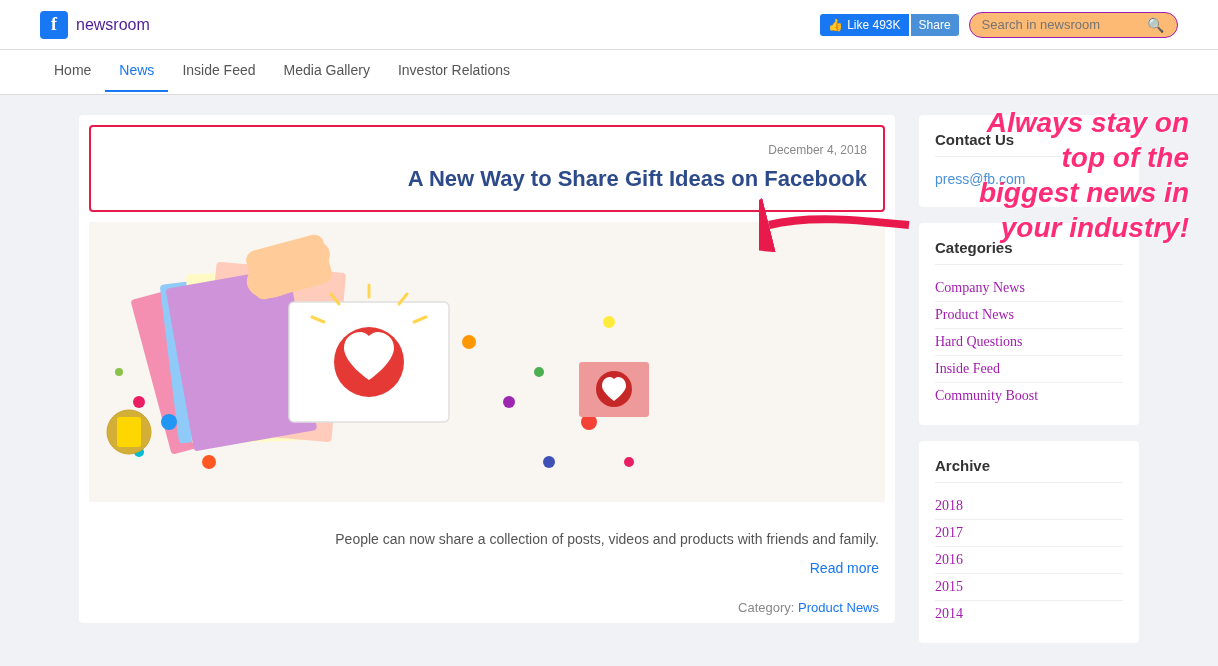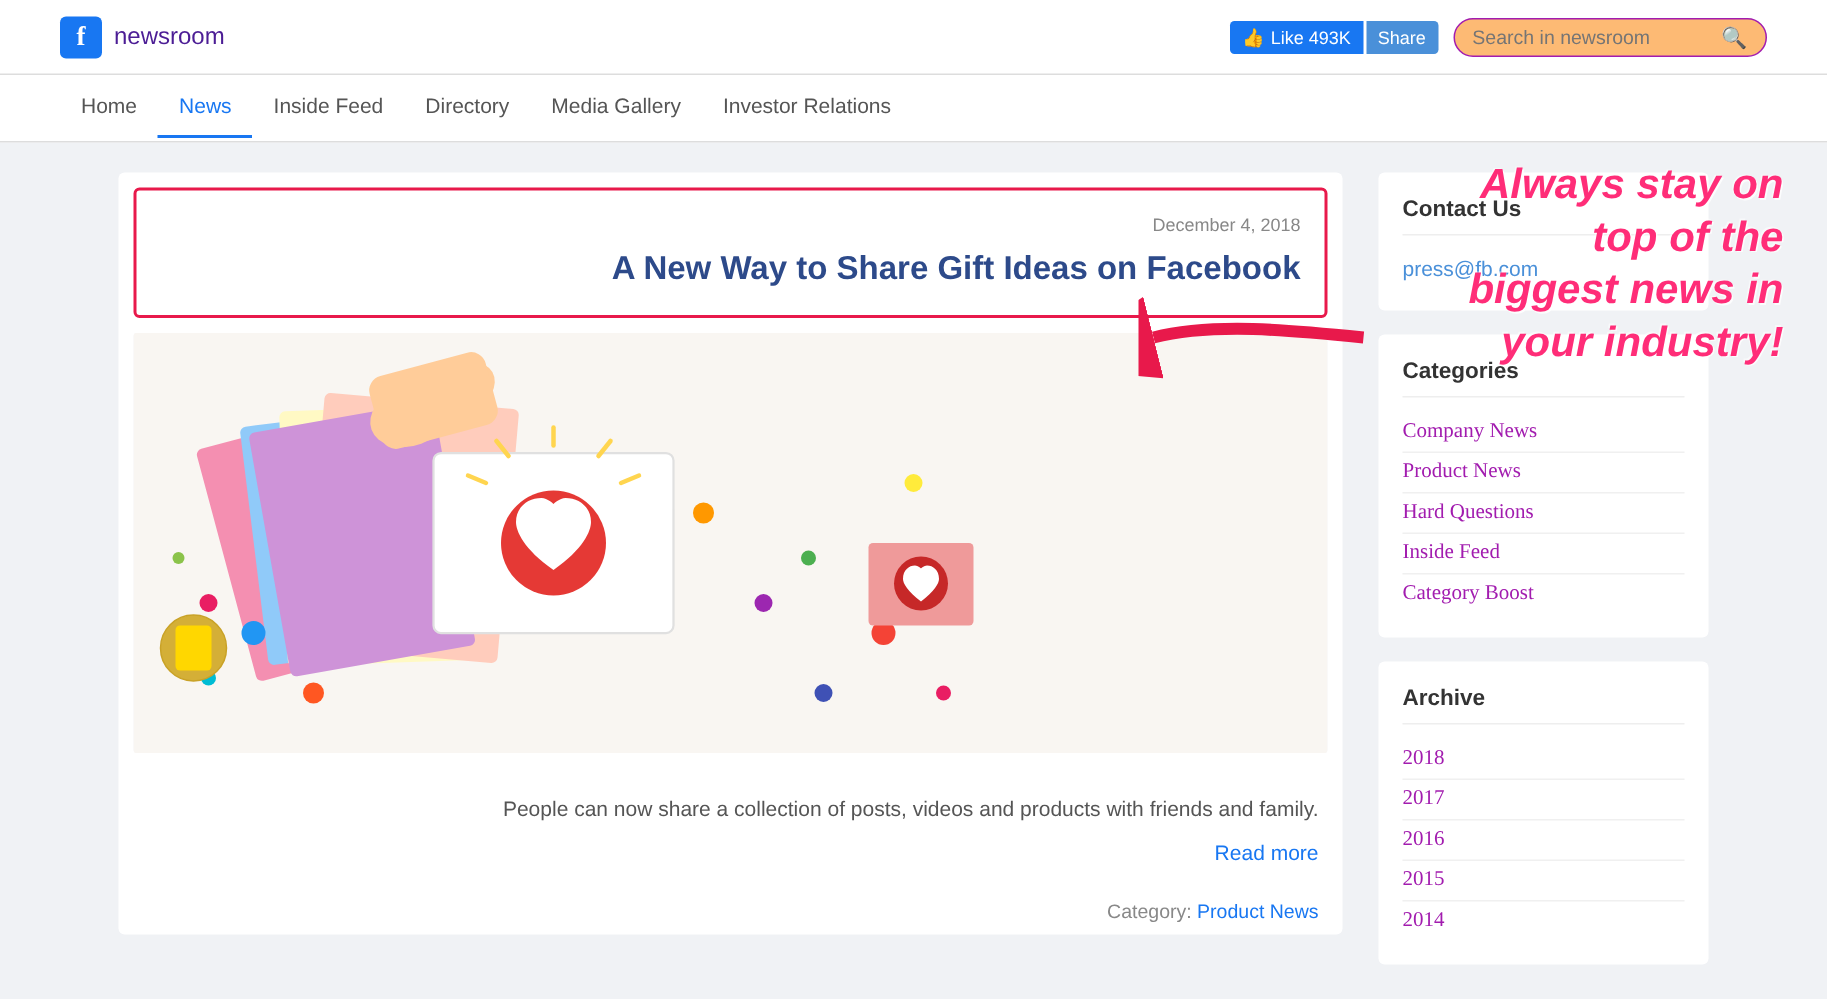--- a/index.html
+++ b/index.html
@@ -70,21 +70,20 @@
       <input type="text" placeholder="Search in newsroom" style="">
       <span class="search-icon">🔍</span>
     </div>
   </div>
 </header>
 
 <nav class="nav">
   <a href="#" class="nav-item">Home</a>
   <a href="#" class="nav-item active">News</a>
   <a href="#" class="nav-item">Inside Feed</a>
-  <a href="#" class="nav-item">Directory</a>
   <a href="#" class="nav-item">Media Gallery</a>
   <a href="#" class="nav-item">Investor Relations</a>
 </nav>
 
 <div class="main">
 
   <div class="article-area">
     <div class="article-card">
 
       <div class="article-header-box">
@@ -161,21 +160,21 @@
       <div class="sidebar-title">Contact Us</div>
       <div class="contact-email">press@fb.com</div>
     </div>
 
     <div class="sidebar-section">
       <div class="sidebar-title">Categories</div>
       <a href="#" class="sidebar-link">Company News</a>
       <a href="#" class="sidebar-link">Product News</a>
       <a href="#" class="sidebar-link">Hard Questions</a>
       <a href="#" class="sidebar-link">Inside Feed</a>
-      <a href="#" class="sidebar-link">Category Boost</a>
+      <a href="#" class="sidebar-link">Community Boost</a>
     </div>
 
     <div class="sidebar-section">
       <div class="sidebar-title">Archive</div>
       <a href="#" class="sidebar-link">2018</a>
       <a href="#" class="sidebar-link">2017</a>
       <a href="#" class="sidebar-link">2016</a>
       <a href="#" class="sidebar-link">2015</a>
       <a href="#" class="sidebar-link">2014</a>
     </div>

